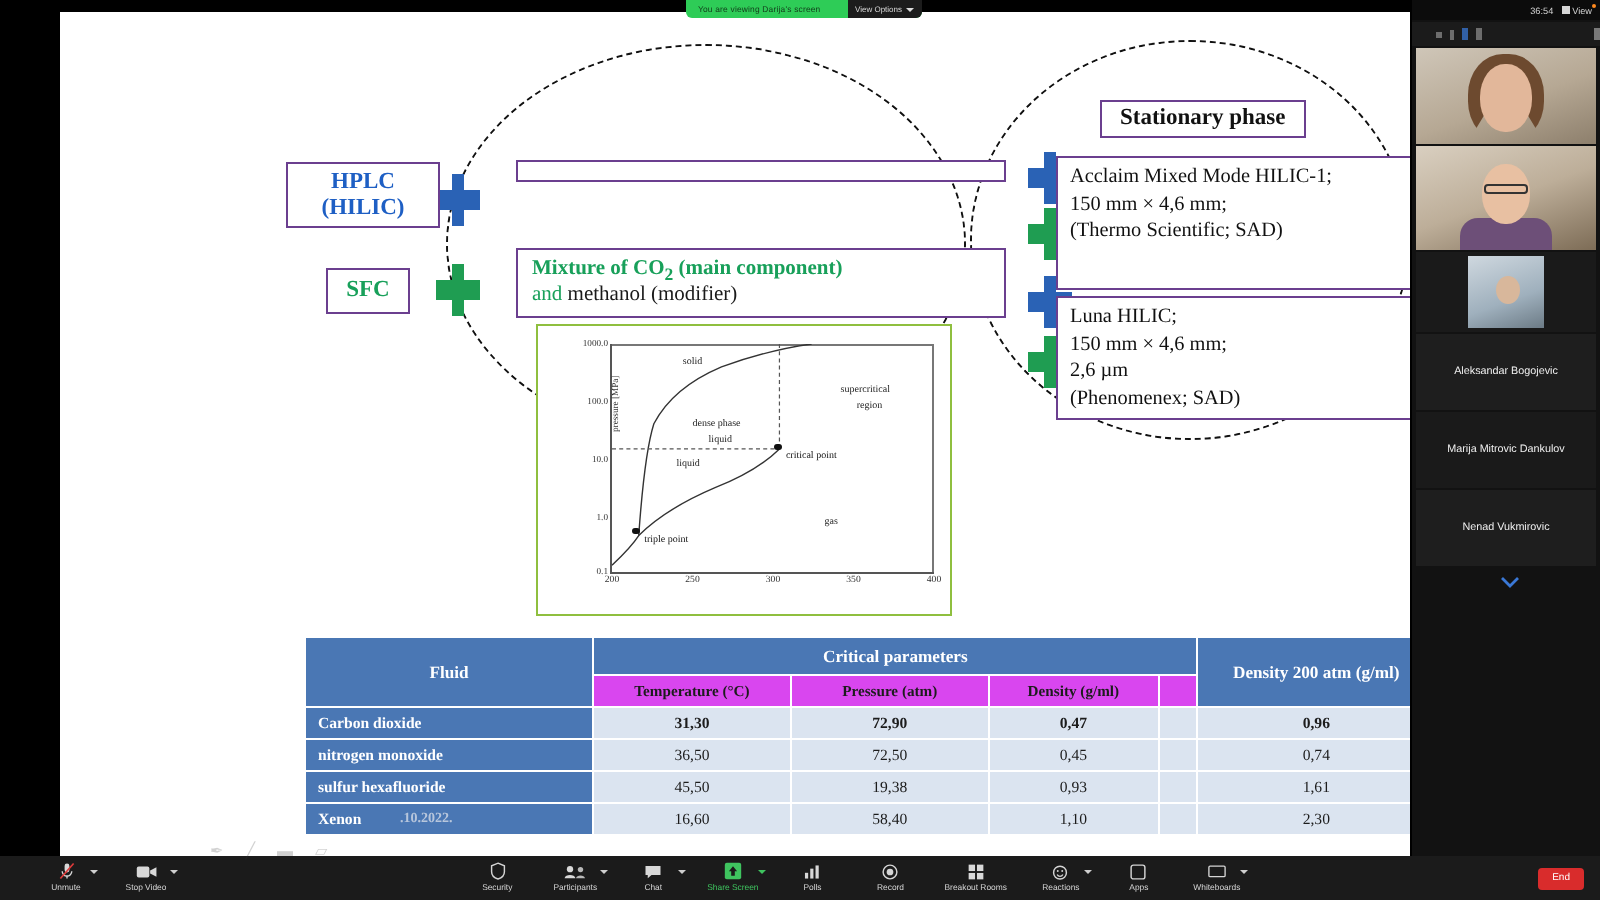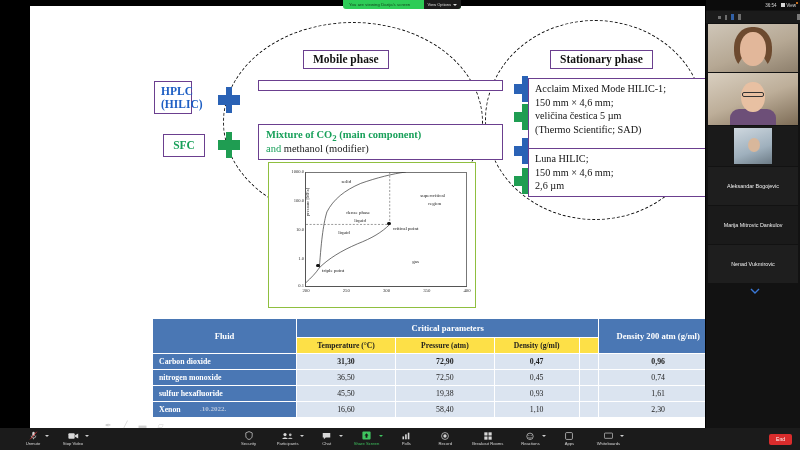--- a/index.html
+++ b/index.html
@@ -53,21 +53,21 @@
   }
   #cap-mobile { left: 273px; top: 44px; }
   #cap-stat   { left: 520px; top: 44px; }
 
   
   .chip {
     position: absolute; border: 1.3px solid #6b3f8f; background: #fff;
     font-family: "Liberation Serif", serif; font-weight: bold; text-align: center;
     font-size: 11.5px; line-height: 12.5px; padding: 3px 6px; z-index: 6;
   }
-  #chip-hplc { left: 124px; top: 75px; width: 38px; color: #1e5fc4; }
+  #chip-hplc { left: 113px; top: 75px; width: 77px; color: #1e5fc4; }
   #chip-sfc  { left: 133px; top: 128px; width: 42px; color: #18a05a; padding: 4px 6px; }
   .bt { position: absolute; }
   .bt .v { position: absolute; left: 8px; top: 0; width: 6px; height: 26px; }
   .bt .h { position: absolute; left: 0; top: 8px; width: 22px; height: 10px; }
 
   
   .ibox {
     position: absolute; border: 1.3px solid #6b3f8f; background: #fff;
     font-family: "Liberation Serif", serif; color: #111; z-index: 5;
   }
@@ -106,21 +106,21 @@
   #fig .ptlabel { position: absolute; font-size: 5px; color: #111; white-space: nowrap;
     font-family: "Liberation Serif", serif; }
   #fig .dot { position: absolute; width: 3.4px; height: 3.4px; background: #111; border-radius: 50%; }
 
   
   #tbl { position: absolute; left: 122px; top: 312px; width: 566px; z-index: 9; }
   #tbl table { border-collapse: collapse; width: 100%; table-layout: fixed; }
   #tbl th, #tbl td { font-family: "Liberation Serif", serif; }
   .th-main { background: #4a77b4; color: #fff; font-weight: bold; font-size: 8.6px;
     text-align: center; padding: 4px 2px; border: 1px solid #fff; }
-  .th-sub  { background: #fde047; color: #1c1c1c; font-size: 7.6px;
+  .th-sub  { background: #d946ef; color: #1c1c1c; font-size: 7.6px;
     text-align: center; padding: 3px 2px; border: 1px solid #fff; }
   .td-name { background: #4a77b4; color: #fff; font-weight: bold; font-size: 7.8px;
     text-align: left; padding: 3px 6px; border: 1px solid #fff; position: relative; }
   .td-val  { background: #dbe4f0; color: #1c1c1c; font-size: 7.8px;
     text-align: center; padding: 3px 0; border: 1px solid #fff; }
   .bold-row .td-val, .bold-row .td-name { font-weight: bold; }
   .watermark { position: absolute; left: 47px; top: 3px; font-size: 7px;
     color: #b7c6dc; font-family: "Liberation Serif", serif; }
 
   
@@ -202,21 +202,20 @@
 
   <div class="gutter-left"></div>
   <div class="gutter-mini"></div>
 
   <div class="slide-wrap">
     <div class="slide">
 
       <div class="ellipse" id="ell-mobile"></div>
       <div class="ellipse" id="ell-stat"></div>
 
-      <div class="phase-cap" id="cap-mobile">Mobile phase</div>
       <div class="phase-cap" id="cap-stat">Stationary phase</div>
 
       <div class="chip" id="chip-hplc">
         <div>HPLC</div>
         <div>(HILIC)</div>
       </div>
       <div class="chip" id="chip-sfc">
         <div>SFC</div>
       </div>
 
@@ -249,27 +248,27 @@
       </div>
 
       <div class="ibox" id="box-mp2">
         <div class="l1 c-green"><span>Mixture of CO</span><sub>2</sub><span> (main component)</span></div>
         <div class="l2"><span class="c-green">and</span><span class="c-dark"> methanol (modifier)</span></div>
       </div>
 
       <div class="ibox" id="box-sp1">
         <div>Acclaim Mixed Mode HILIC-1;</div>
         <div>150 mm × 4,6 mm;</div>
-        <div>veličina čestica 5 µm</div>
         <div>(Thermo Scientific; SAD)</div>
       </div>
       <div class="ibox" id="box-sp2">
         <div>Luna HILIC;</div>
         <div>150 mm × 4,6 mm;</div>
         <div>2,6 µm</div>
+        <div>(Phenomenex; SAD)</div>
       </div>
 
       <div id="fig">
         <div class="plot">
           <div class="axis-r"></div>
             <div class="axis-t"></div>
 
           <div class="ylab">pressure [MPa]</div>
 
           <div class="ytick" style="top:-3px;">1000.0</div>

